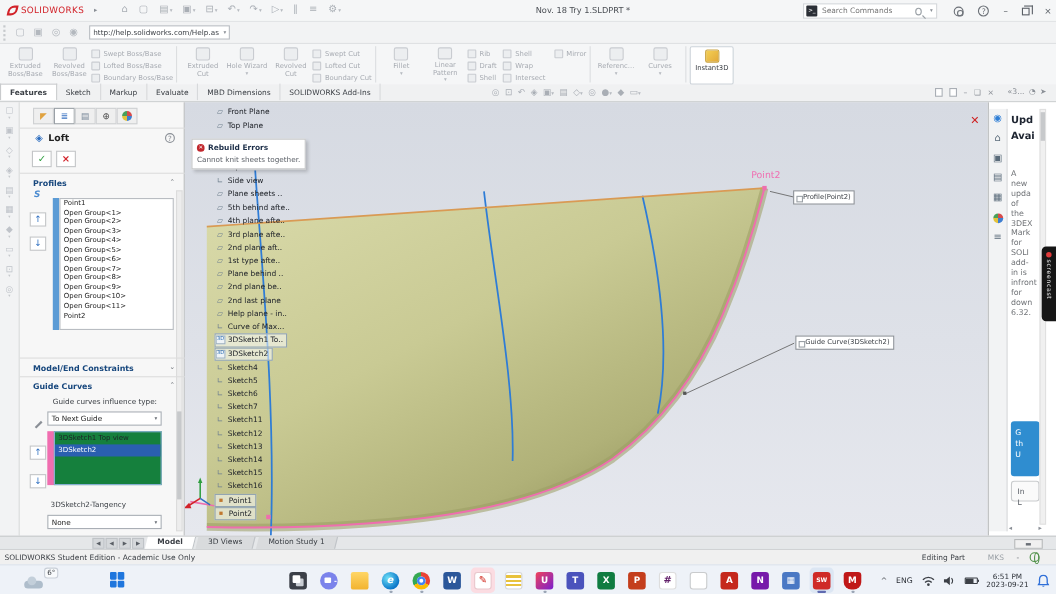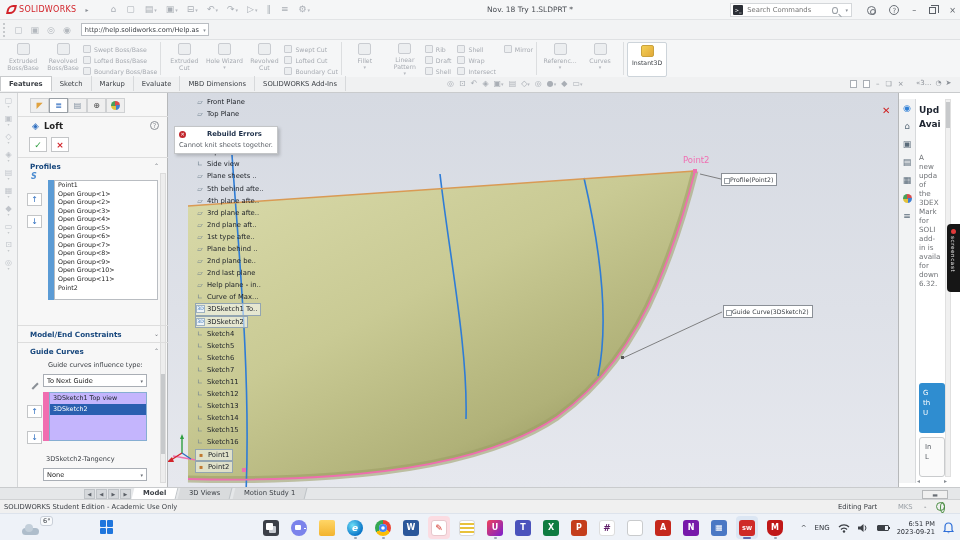--- a/index.html
+++ b/index.html
@@ -85,57 +85,57 @@
 .plist{position:absolute;left:36px;top:87px;width:104px;height:120px;background:#fff;border:1px solid #b9bdc2;overflow:hidden}
 .p-row{font-size:6.3px;color:#222;padding-left:3px;height:8.55px;line-height:8.55px;white-space:nowrap}
 .reord{position:absolute;left:9px;width:15px;height:13px;border:1px solid #c3c5c7;background:#fff;color:#2f6fc0;text-align:center;line-height:12px;font-size:8px}
 .sicon{position:absolute;left:13px;color:#4b8bd0;font-size:8px;font-style:italic;font-weight:bold}
 .pm-scroll{position:absolute;left:142px;top:80px;width:6px;height:310px;background:#ededed;border:1px solid #dcdcdc}
 .pm-thumb{position:absolute;left:0;width:4px;background:#c7c9cb}
 .inflabel{position:absolute;left:30px;font-size:6.6px;color:#3c4046}
 .dd{position:absolute;left:25px;width:104px;height:13px;background:#fff;border:1px solid #a9aeb5;display:flex;align-items:center;justify-content:space-between;padding:0 3px;font-size:6.6px;color:#222}
 .dd .car{color:#6b7077;font-size:5px}
 .glist-bar{position:absolute;left:25px;top:299px;width:6px;height:49px;background:#f06eb0}
-.glist{position:absolute;left:31px;top:299px;width:98px;height:49px;background:#c4b5fd;border:1px solid #86aed2;overflow:hidden}
+.glist{position:absolute;left:31px;top:299px;width:98px;height:49px;background:#15803d;border:1px solid #86aed2;overflow:hidden}
 .g-row{font-size:6.4px;color:#1c2126;height:11px;line-height:11px;padding-left:3px;white-space:nowrap}
 .g-row.sel{background:#2a5fb0;color:#fff}
 .pencil{position:absolute;left:11px;top:287px;width:8px;height:8px;border-bottom:2px solid #8a8f96;transform:rotate(-45deg)}
 
 
 .viewport{position:absolute;left:168px;top:93px;width:730px;height:394px;background:linear-gradient(180deg,#d6dae2 0%,#dee1e8 55%,#e6e8ee 100%);overflow:hidden}
 .vp-svg{position:absolute;left:0;top:0}
 .tree{position:absolute;left:27px;top:3px;width:96px}
 .t-row{display:flex;align-items:center;height:12.1px;white-space:nowrap}
 .t-row.boxed{border:1px solid #93a5b1;background:rgba(250,252,253,.55);width:max-content;padding-right:3px}
 .t-row.spacer{height:26px;visibility:hidden}
 .t-ic{width:10px;flex:none;color:#70818f;font-size:7px;text-align:center;margin-right:2px}
 .t-ic.sk3d{font-size:4.6px;color:#2a6db5;border:1px solid #9fb2c0;line-height:6px;height:8px;width:9px;background:#eef3f7}
 .t-ic.point{color:#c07830;font-size:6px}
 .t-lb{font-size:6.8px;color:#20242a}
 .tooltip{position:absolute;left:6px;top:33px;width:104px;height:28px;background:#fff;border:1px solid #c3c5c7;box-shadow:2px 2px 3px rgba(0,0,0,.18);padding:3px 4px;z-index:5}
-.tt-row{display:flex;align-items:flex-end;gap:21px}
+.tt-row{display:flex;align-items:flex-end;gap:3px}
 .err-ic{width:7px;height:7px;border-radius:50%;background:#c1272d;color:#fff;font-size:5px;text-align:center;line-height:7px;flex:none}
 .tt-title{font-weight:bold;font-size:6.8px;color:#1d2f49}
 .tt-msg{font-size:6.6px;color:#5a5f66;margin-top:3px}
 .callout{position:absolute;background:#fff;border:1px solid #8a8f96;font-size:6.2px;color:#3c4046;height:13px;line-height:12px;padding:0 3px 0 8px;white-space:nowrap}
 .callout::before{content:"";position:absolute;left:2px;top:4px;width:4px;height:4px;border:1px solid #9aa0a6}
 .pt-label{position:absolute;color:#f06fb2;font-size:8.5px}
 .red-x{position:absolute;left:714px;top:12px;color:#cf1f1f;font-weight:bold;font-size:10px}
 
 
 .taskpane{position:absolute;left:898px;top:93px;width:62px;height:394px;background:#fff;border-left:1px solid #b6b8ba}
 .tp-strip{position:absolute;left:0;top:6px;width:17px;height:384px;background:#f2f3f4;border-right:1px solid #d7d9db}
 .tp-strip .it{height:18px;display:flex;align-items:center;justify-content:center;font-size:9px;color:#5a6b7a}
 .tp-strip .it.web{color:#2f7fd6}
 .tp-strip .it.wheel span{width:9px;height:9px;border-radius:50%;background:conic-gradient(#d84b4b 0 25%,#3f7fd1 0 50%,#e3c23c 0 75%,#48a05a 0)}
 .tp-h{position:absolute;left:20px;font-weight:bold;font-size:9px;color:#1d2430;white-space:nowrap;overflow:hidden;width:26px}
 .tp-body{position:absolute;left:20px;top:60px;width:26px}
 .tp-body div{font-size:7.2px;color:#707377;line-height:9px;white-space:nowrap;overflow:hidden}
 .tp-btn1{position:absolute;left:20px;top:290px;width:26px;height:50px;background:#2f8dd0;border-radius:3px;color:#fff;font-size:7px;line-height:10px;padding:5px 0 0 4px}
-.tp-btn2{position:absolute;left:20px;top:344px;width:26px;height:40px;background:#fafafa;border:1px solid #c9cbcd;border-radius:3px;color:#5a5f66;font-size:7px;line-height:10px;padding:4px 0 0 5px}
+.tp-btn2{position:absolute;left:20px;top:344px;width:26px;height:19px;background:#fafafa;border:1px solid #c9cbcd;border-radius:3px;color:#5a5f66;font-size:7px;line-height:10px;padding:4px 0 0 5px}
 .tp-scroll{position:absolute;right:9px;top:6px;width:6px;height:378px;background:#f0f0f0;border:1px solid #e0e0e0}
 .tp-scroll .th{position:absolute;top:2px;left:0;width:4px;height:26px;background:#c7c9cb}
 .tp-hscroll{position:absolute;left:18px;bottom:3px;width:30px;display:flex;justify-content:space-between;color:#8a8f96;font-size:6px}
 .screencast{position:absolute;left:947px;top:224px;width:13px;height:68px;background:#161616;border-radius:4px 0 0 4px;z-index:8}
 .screencast .dot{position:absolute;left:4px;top:5px;width:5px;height:5px;border-radius:50%;background:#e03a3a}
 .screencast .vt{position:absolute;left:3px;top:12px;writing-mode:vertical-rl;color:#e8e8e8;font-size:5.6px;letter-spacing:.6px}
 
 
 .doctabs{position:absolute;left:0;top:487px;width:960px;height:12px;background:#e5e7e9;border-top:1px solid #c9cbcd;display:flex;align-items:center}
 .navbtns{display:flex;gap:1px;margin-left:84px}
@@ -191,21 +191,21 @@
 .ic-onenote{background:#7719aa;font-size:8px}
 .ic-calc{background:#4a78c4;font-size:8px}
 .ic-sw{background:#cf2a27;font-size:5.5px;letter-spacing:0}
 .ic-mcafee{background:#c01818;border-radius:3px 3px 7px 7px;font-size:8px}
 .tray{position:absolute;right:6px;top:0;height:27px;display:flex;align-items:center;gap:8px}
 .tray .chev{color:#3c4046;font-size:7px}
 .tray .lang{font-size:7px;color:#2b2f36}
 .batt{width:12px;height:6px;border:1px solid #3c4046;border-radius:1px;position:relative}
 .batt::before{content:"";position:absolute;left:0;top:0;width:7px;height:4px;background:#3c4046}
 .batt::after{content:"";position:absolute;right:-2.5px;top:1px;width:1.5px;height:2px;background:#3c4046}
-.clock{text-align:right;font-size:6.6px;color:#2b2f36;line-height:8px}
+.clock{text-align:center;font-size:6.6px;color:#2b2f36;line-height:8px}
 </style>
 </head>
 <body>
 
 <div class="titlebar">
   <div class="logo">
     <span class="logo-mark"></span>
     <span class="logo-text">SOLIDWORKS</span>
     <span class="logo-caret">▸</span>
   </div>
@@ -783,21 +783,21 @@
       <div>new</div>
       <div>upda</div>
       <div>of</div>
       <div>the</div>
       <div>3DEX</div>
       <div>Mark</div>
       <div>for</div>
       <div>SOLI</div>
       <div>add-</div>
       <div>in is</div>
-      <div>availa</div>
+      <div>infront</div>
       <div>for</div>
       <div>down</div>
       <div>6.32.</div>
     </div>
   <div class="tp-btn1">
     <div>G</div>
       <div>th</div>
       <div>U</div>
   </div>
   <div class="tp-btn2">

